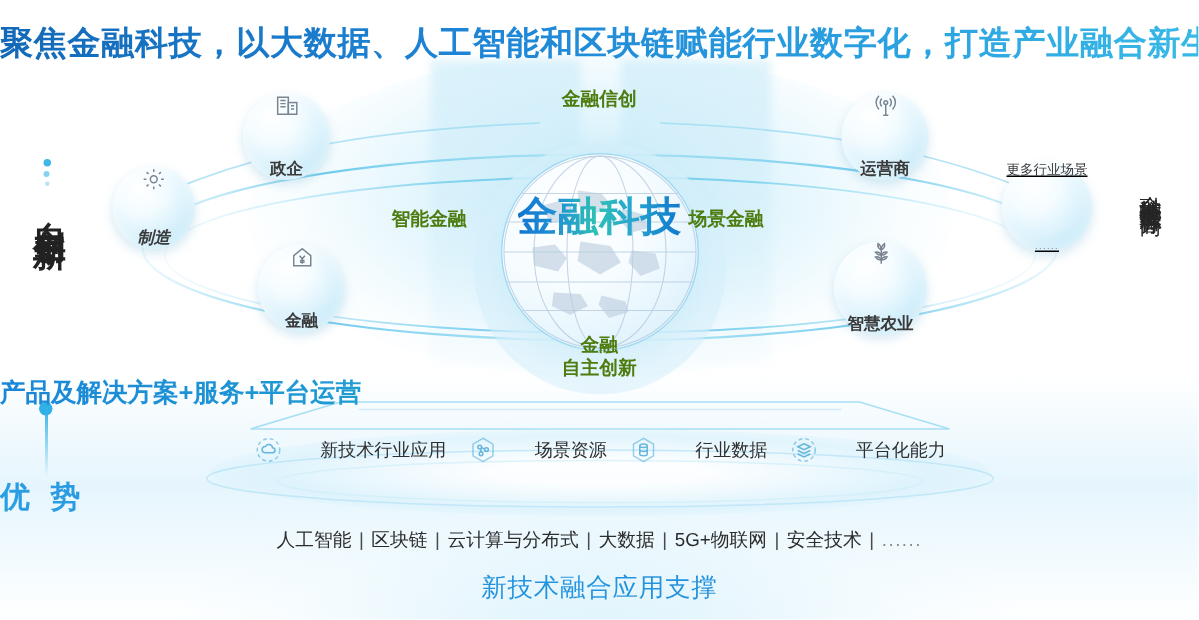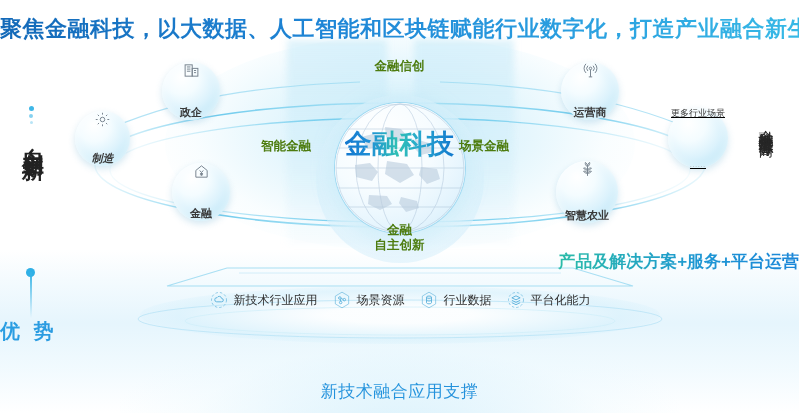--- a/index.html
+++ b/index.html
@@ -117,42 +117,42 @@
   .side-left{left:18px;top:130px;font-size:22px;letter-spacing:3px;}
   .side-right{left:756px;top:118px;font-size:15px;font-weight:normal;letter-spacing:1px;color:#262626;}
   .dots-left{position:absolute;left:28px;top:106px;width:6px;}
   .dots-left i{display:block;border-radius:50%;background:#35b3e6;margin:0 auto 3px;}
   .tail-left{position:absolute;left:30px;top:272px;width:2px;height:46px;
     background:linear-gradient(180deg,#35b3e6,rgba(53,179,230,0));}
   .tail-dot{position:absolute;left:26px;top:268px;width:9px;height:9px;border-radius:50%;background:#2fb0e6;}
 
   
   .product-line{
-    position:absolute;left:0;right:0;top:250px;text-align:right;
+    position:absolute;left:0;right:0;top:250px;text-align:left;
     font-size:17px;font-weight:bold;white-space:nowrap;
     background:linear-gradient(90deg,#1a86d8 0%,#1f9ad3 28%,#27c0a8 52%,#2ec49f 66%,#1e96d4 88%,#1a86d8 100%);
     -webkit-background-clip:text;background-clip:text;-webkit-text-fill-color:transparent;
     z-index:5;
   }
   .platform{position:absolute;left:50%;top:266px;transform:translateX(-50%);}
 
   
   .cap-ellipse{
     position:absolute;left:50%;top:286px;transform:translateX(-50%);
     width:520px;height:58px;border-radius:50%;
     background:radial-gradient(ellipse at 50% 50%,
       rgba(255,255,255,.85) 20%, rgba(216,241,252,.6) 60%, rgba(255,255,255,0) 82%);
   }
   .cap-row{
     position:absolute;left:0;right:0;top:290px;
     display:flex;justify-content:center;align-items:center;gap:14px;z-index:5;
   }
   .cap{display:flex;align-items:center;gap:5px;}
   .cap .cicon{line-height:0;opacity:.8;}
-  .cap .clabel{font-size:12px;color:#2f2f2f;white-space:nowrap;}
+  .cap .clabel{font-size:12px;color:#2f2f2f;white-space:nowrap;margin-left:20px;}
 
   .adv{
     position:absolute;left:0;right:0;top:318px;text-align:left;
     font-size:20px;font-weight:bold;letter-spacing:4px;
     background:linear-gradient(90deg,#2a9ee2,#2f86d8 55%,#3ab3e6);
     -webkit-background-clip:text;background-clip:text;-webkit-text-fill-color:transparent;
     z-index:5;
   }
 
   
@@ -355,15 +355,18 @@
           <path d="M12 7l5 2.4-5 2.4-5-2.4z"></path>
           <path d="M7 12.4l5 2.4 5-2.4M7 15.2l5 2.4 5-2.4"></path>
         </svg>
       </span>
       <span class="clabel">平台化能力</span>
     </div>
   </div>
 
   <div class="adv">优 势</div>
 
+  <div class="tech-row">
+    <span>人工智能</span><span class="sep">|</span><span>区块链</span><span class="sep">|</span><span>云计算与分布式</span><span class="sep">|</span><span>大数据</span><span class="sep">|</span><span>5G+物联网</span><span class="sep">|</span><span>安全技术</span><span class="sep">|</span><span class="ell">......</span>
+  </div>
 
   <div class="support">新技术融合应用支撑</div>
 </div>
 
 </body></html>

